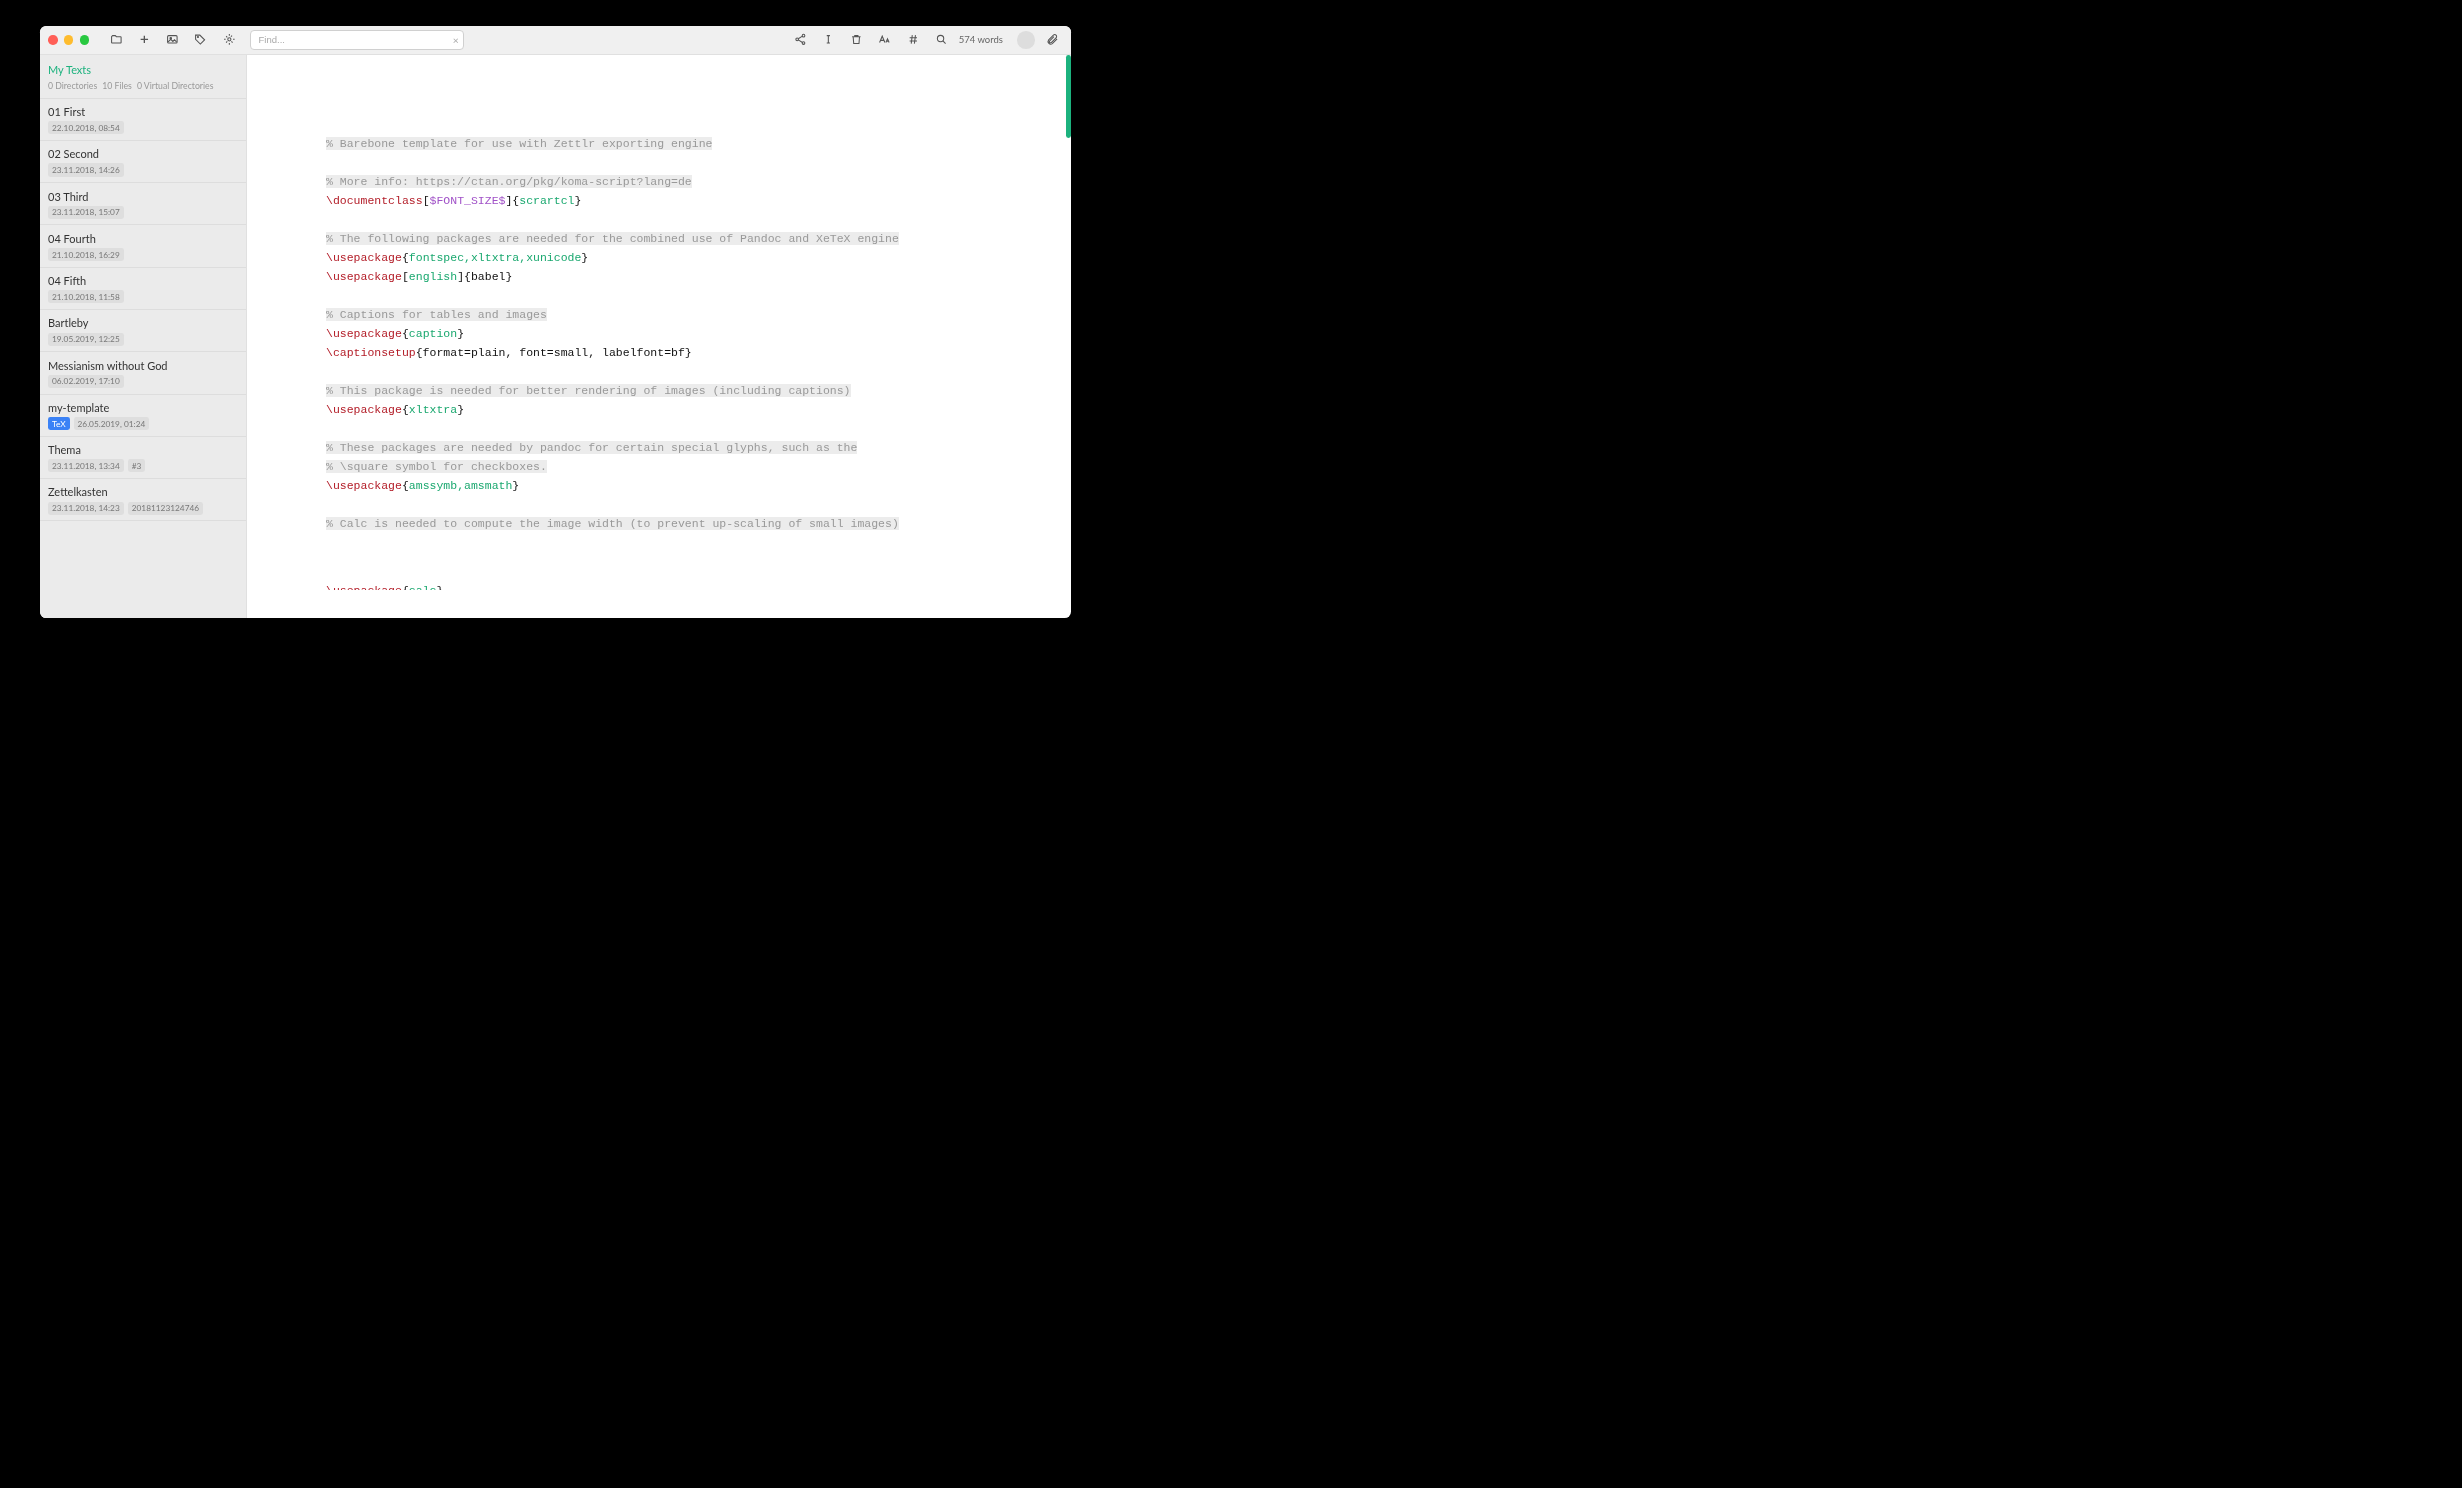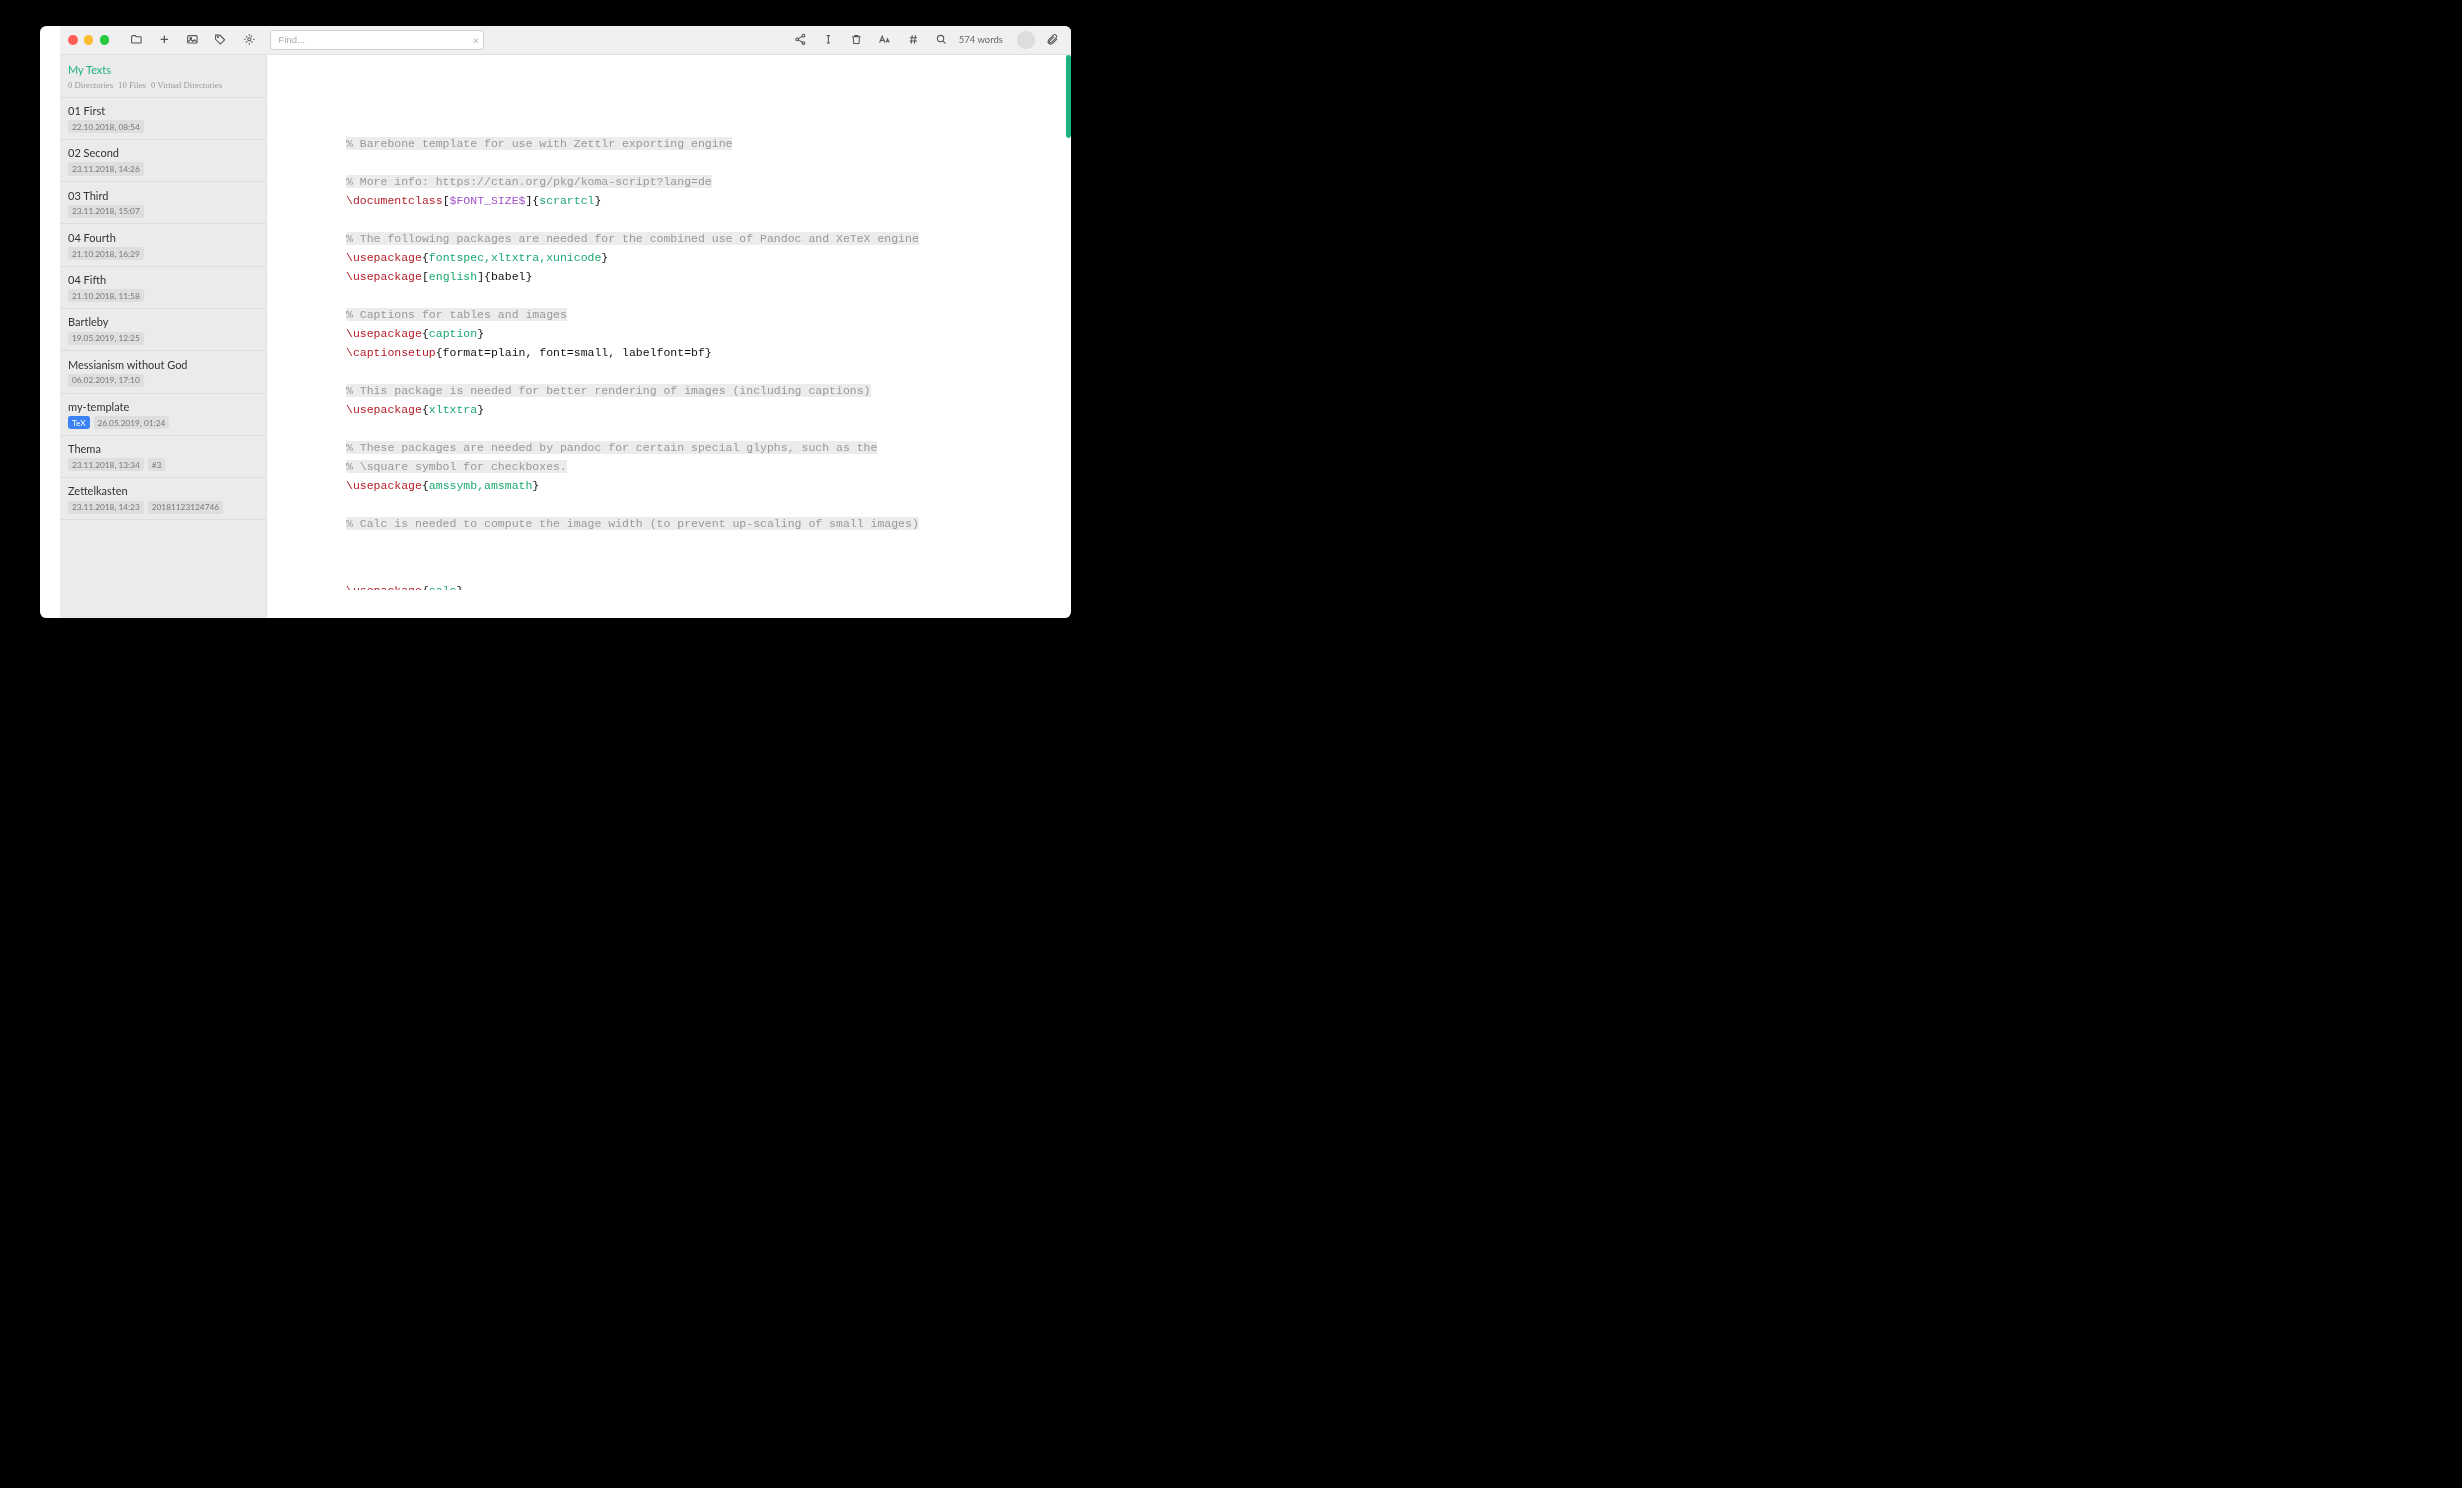--- a/index.html
+++ b/index.html
@@ -15,21 +15,20 @@
   left: 40px;
   top: 26px;
   width: 1031px;
   height: 592px;
   background: #fff;
   border-radius: 6.3px;
   overflow: hidden;
   display: flex;
   flex-direction: column;
   box-shadow: 0 8px 32px rgba(0,0,0,.3);
-  padding-left: 20px;
 }
 .toolbar {
   height: 28.6px;
   background: #f0f0f0;
   display: flex;
   align-items: center;
   padding: 0 8px;
   gap: 6.3px;
   border-bottom: 0.8px solid #e0e0e0;
 }
@@ -65,21 +64,21 @@
 .avatar { width: 17.5px; height: 17.5px; background: #ddd; border-radius: 50%; }
 .body { flex: 1; display: flex; overflow: hidden; }
 .sidebar {
   width: 207px;
   background: #ebebeb;
   overflow-y: auto;
   border-right: 0.8px solid #e0e0e0;
 }
 .sb-header { padding: 8px 8px 6.3px; }
 .sb-title { color: #1cb27e; font-size: 11px; font-weight: 400; }
-.sb-stats { margin-top: 4.8px; font-size: 8.7px; color: #999; display: flex; gap: 5px; font-family: Liberation Serif, serif; }
+.sb-stats { margin-top: 4.8px; font-size: 8.7px; color: #999; display: flex; gap: 5px; }
 .file-item {
   padding: 6.3px 8px 5.6px;
   border-top: 0.8px solid #ddd;
 }
 .file-item:last-child { border-bottom: 0.8px solid #ddd; }
 .file-title { font-size: 11px; color: #333; margin-bottom: 3.2px; }
 .file-meta { display: flex; gap: 4px; flex-wrap: wrap; }
 .file-date, .file-tag, .file-id {
   font-size: 8.3px;
   background: #dedede;

